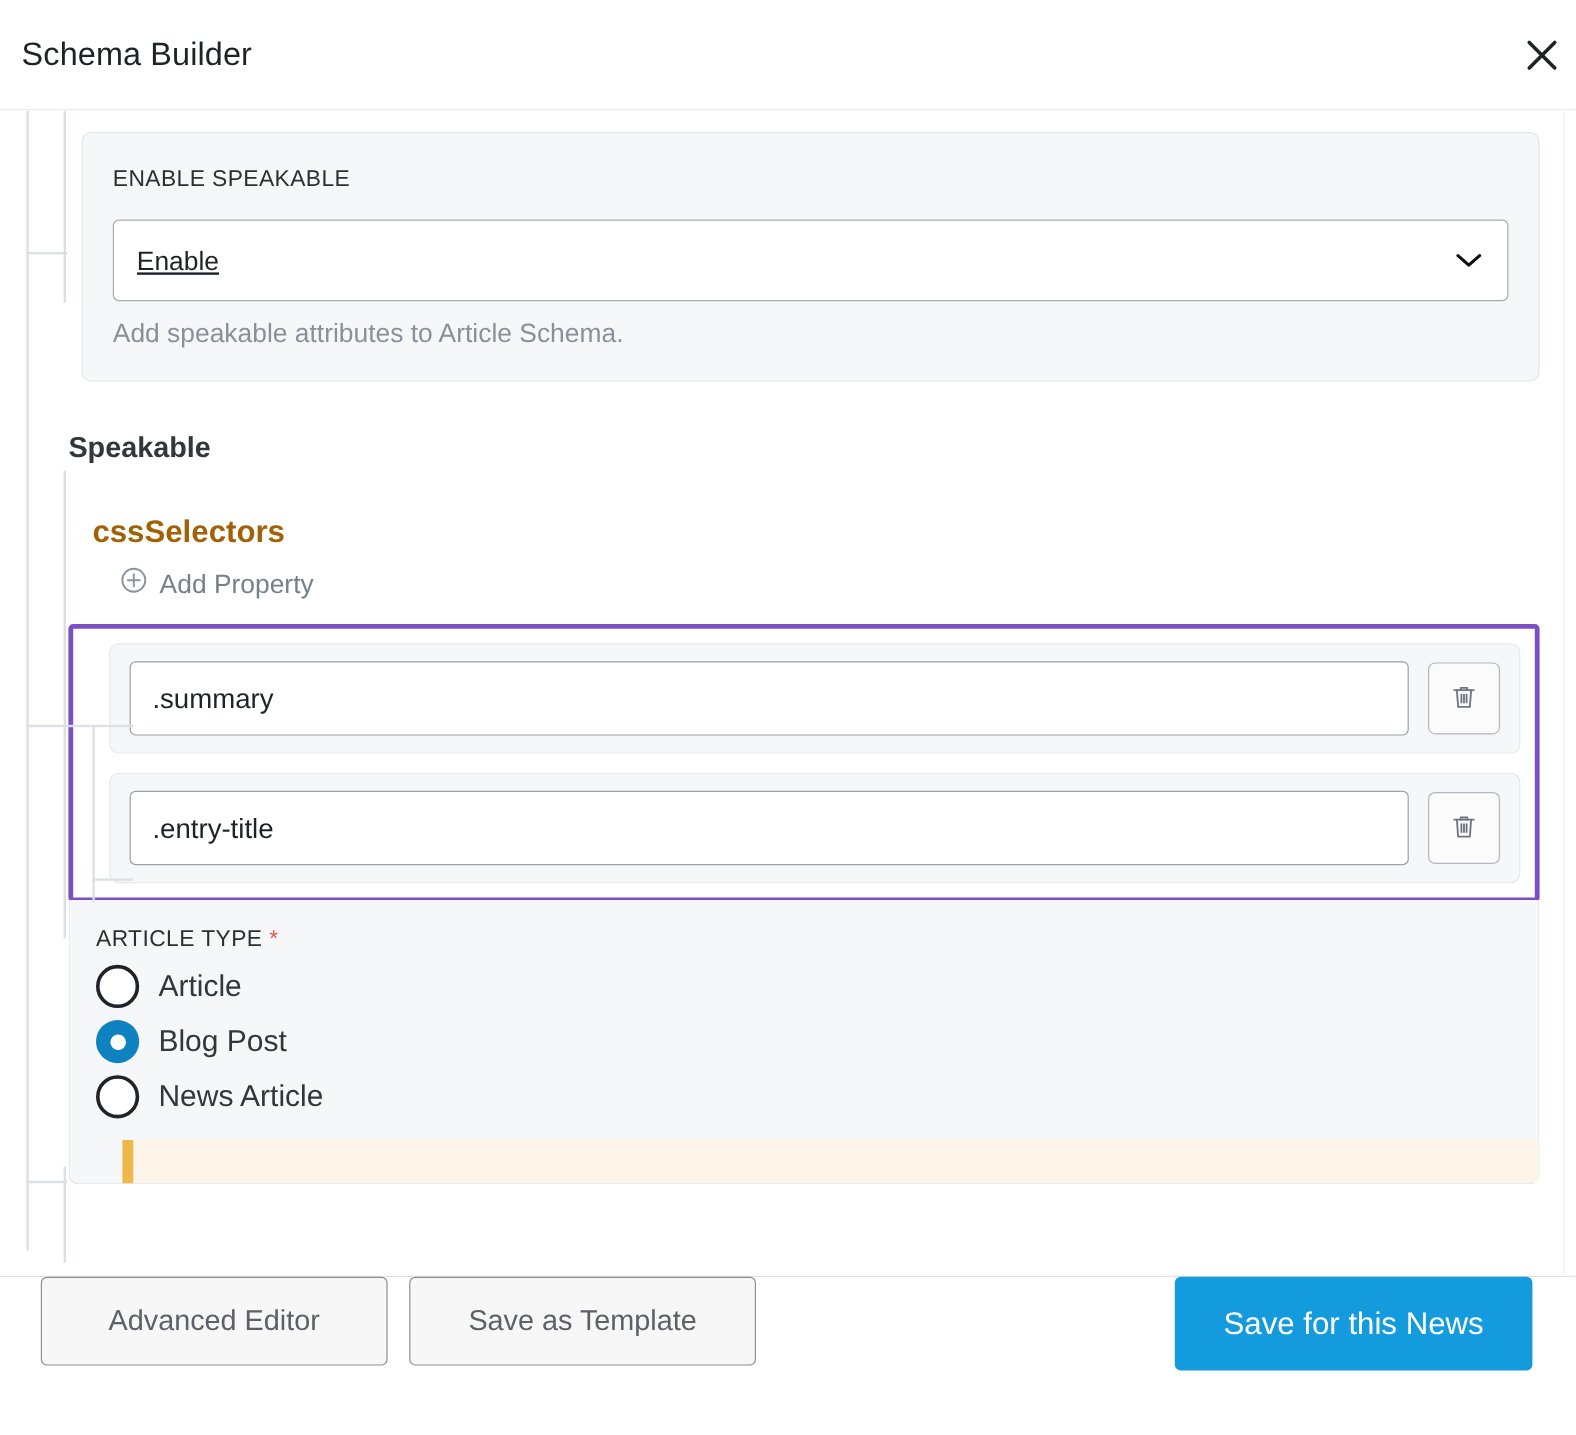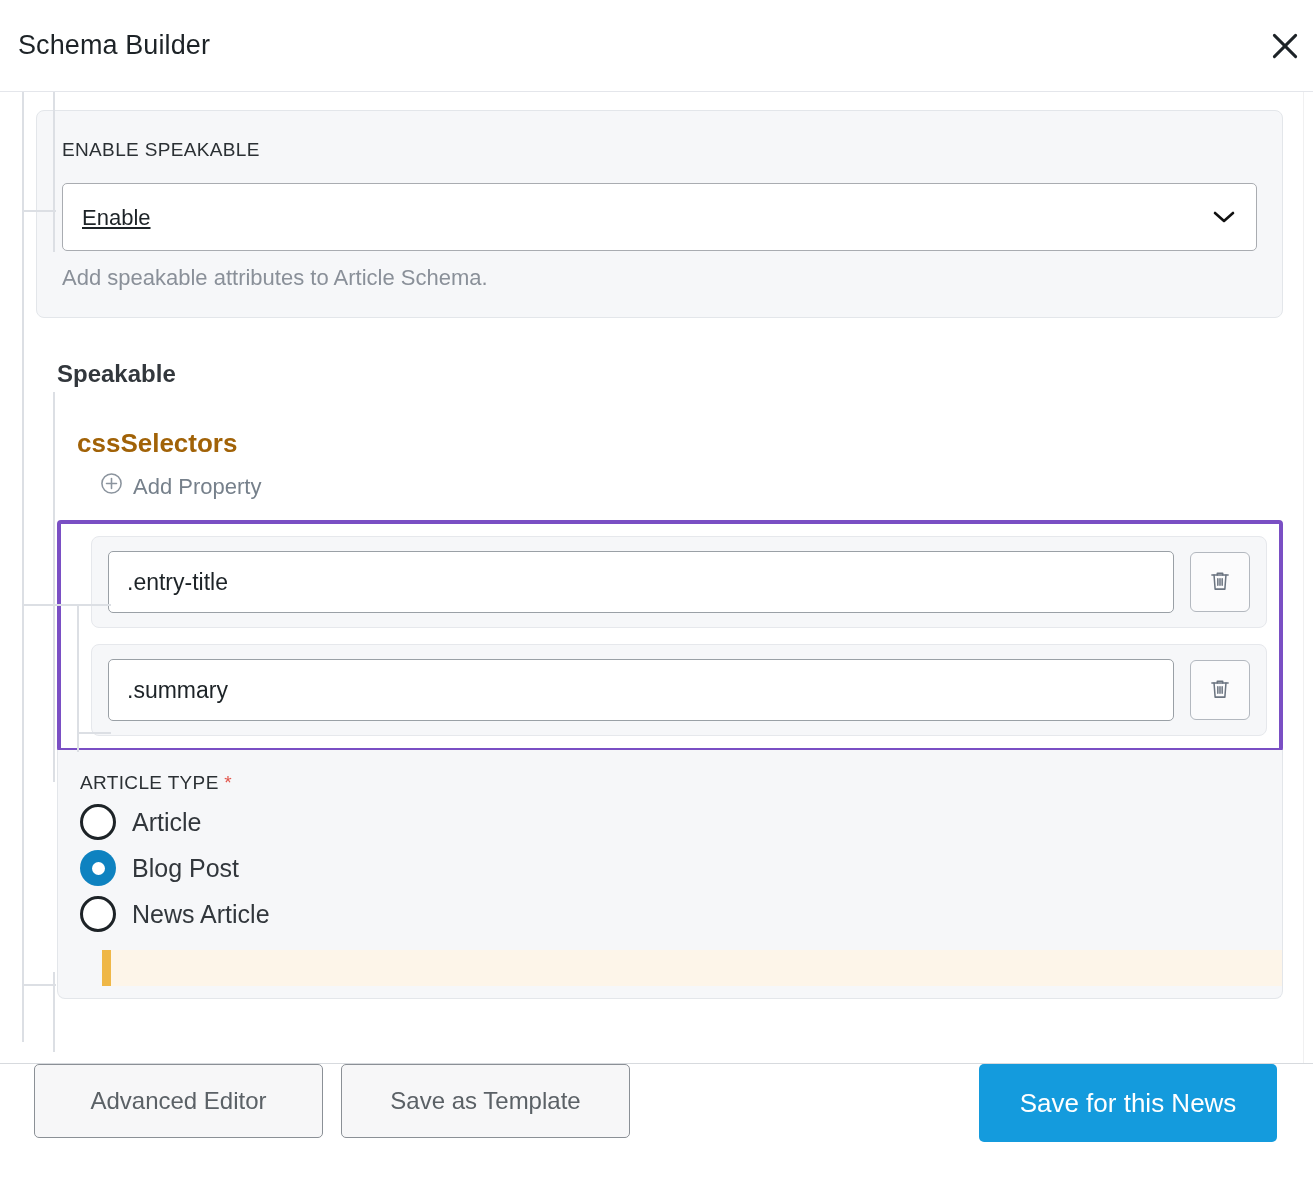--- a/index.html
+++ b/index.html
@@ -170,21 +170,21 @@
     display: flex; align-items: center; justify-content: center;
     cursor: pointer;
   }
 
   
   .radio-panel {
     background: #f6f7f9;
     border: 1px solid #e3e6ea;
     border-top: none;
     border-radius: 0 0 8px 8px;
-    padding: 22px 0 12px 22px;
+    padding: 22px 0 0 22px;
     margin-top: -2px;
   }
   .radio-item {
     display: flex;
     align-items: center;
     gap: 16px;
     margin-top: 10px;
     cursor: pointer;
   }
   .radio-dot {
@@ -287,21 +287,21 @@
       <div class="tree-rail v-rail" style="left:53px; top:0; height:160px;"></div>
       <div class="tree-rail h-rail" style="left:22px; top:118px; width:34px;"></div>
       <div class="tree-rail v-rail" style="left:53px; top:300px; height:390px;"></div>
       <div class="tree-rail h-rail" style="left:22px; top:512px; width:56px;"></div>
       <div class="tree-rail v-rail" style="left:77px; top:512px; height:148px;"></div>
       <div class="tree-rail h-rail" style="left:77px; top:512px; width:34px;"></div>
       <div class="tree-rail h-rail" style="left:77px; top:640px; width:34px;"></div>
       <div class="tree-rail h-rail" style="left:22px; top:892px; width:34px;"></div>
       <div class="tree-rail v-rail" style="left:53px; top:880px; height:80px;"></div>
 
-      <div class="panel" style="margin-left:36px; padding:28px 25px 26px 25px;">
+      <div class="panel" style="margin-left:68px; padding:28px 25px 26px 25px;">
         <div class="field-label">ENABLE SPEAKABLE</div>
         <div class="select-wrap" style="margin-top:22px;">
           <select class="pretty">
             <option>Enable</option>
           </select>
           <span class="chevron">
             <svg width="22" height="14" viewBox="0 0 22 14" fill="none" stroke="#111" stroke-width="2.6" stroke-linecap="round" stroke-linejoin="round">
               <polyline points="2,3 11,11 20,3"></polyline>
             </svg>
           </span>
@@ -323,46 +323,46 @@
               </svg>
             </span>
             <span>Add Property</span>
           </button>
         </div>
       </div>
 
       <div class="highlight-box" style="margin-left:57px; margin-top:18px;">
 
         <div class="selector-row">
+          <input type="text" value=".summary" style="">
+          <button class="trash-btn">
+            <span>
+              <svg width="26" height="26" viewBox="0 0 24 24" fill="none" stroke="#6b7480" stroke-width="1.4" stroke-linecap="round" stroke-linejoin="round">
+                <path d="M4.5 6.5h15"></path>
+                <path d="M9.5 6.5V4.8h5v1.7"></path>
+                <path d="M6.5 6.5l1 13h9l1-13"></path>
+                <path d="M10 10v6M12 10v6M14 10v6"></path>
+              </svg>
+            </span>
+          </button>
+        </div>
+
+        <div class="selector-row">
           <input type="text" value=".entry-title" style="">
           <button class="trash-btn">
             <span>
               <svg width="26" height="26" viewBox="0 0 24 24" fill="none" stroke="#6b7480" stroke-width="1.4" stroke-linecap="round" stroke-linejoin="round">
                 <path d="M4.5 6.5h15"></path>
                 <path d="M9.5 6.5V4.8h5v1.7"></path>
                 <path d="M6.5 6.5l1 13h9l1-13"></path>
                 <path d="M10 10v6M12 10v6M14 10v6"></path>
               </svg>
             </span>
           </button>
         </div>
-
-        <div class="selector-row">
-          <input type="text" value=".summary" style="">
-          <button class="trash-btn">
-            <span>
-              <svg width="26" height="26" viewBox="0 0 24 24" fill="none" stroke="#6b7480" stroke-width="1.4" stroke-linecap="round" stroke-linejoin="round">
-                <path d="M4.5 6.5h15"></path>
-                <path d="M9.5 6.5V4.8h5v1.7"></path>
-                <path d="M6.5 6.5l1 13h9l1-13"></path>
-                <path d="M10 10v6M12 10v6M14 10v6"></path>
-              </svg>
-            </span>
-          </button>
-        </div>
       </div>
 
       <div class="radio-panel" style="margin-left:57px;">
         <div class="field-label">
           <span>ARTICLE TYPE</span>
           <span class="req-star">*</span>
         </div>
 
         <div class="radio-item" style="">
           <span class="radio-dot"></span>

